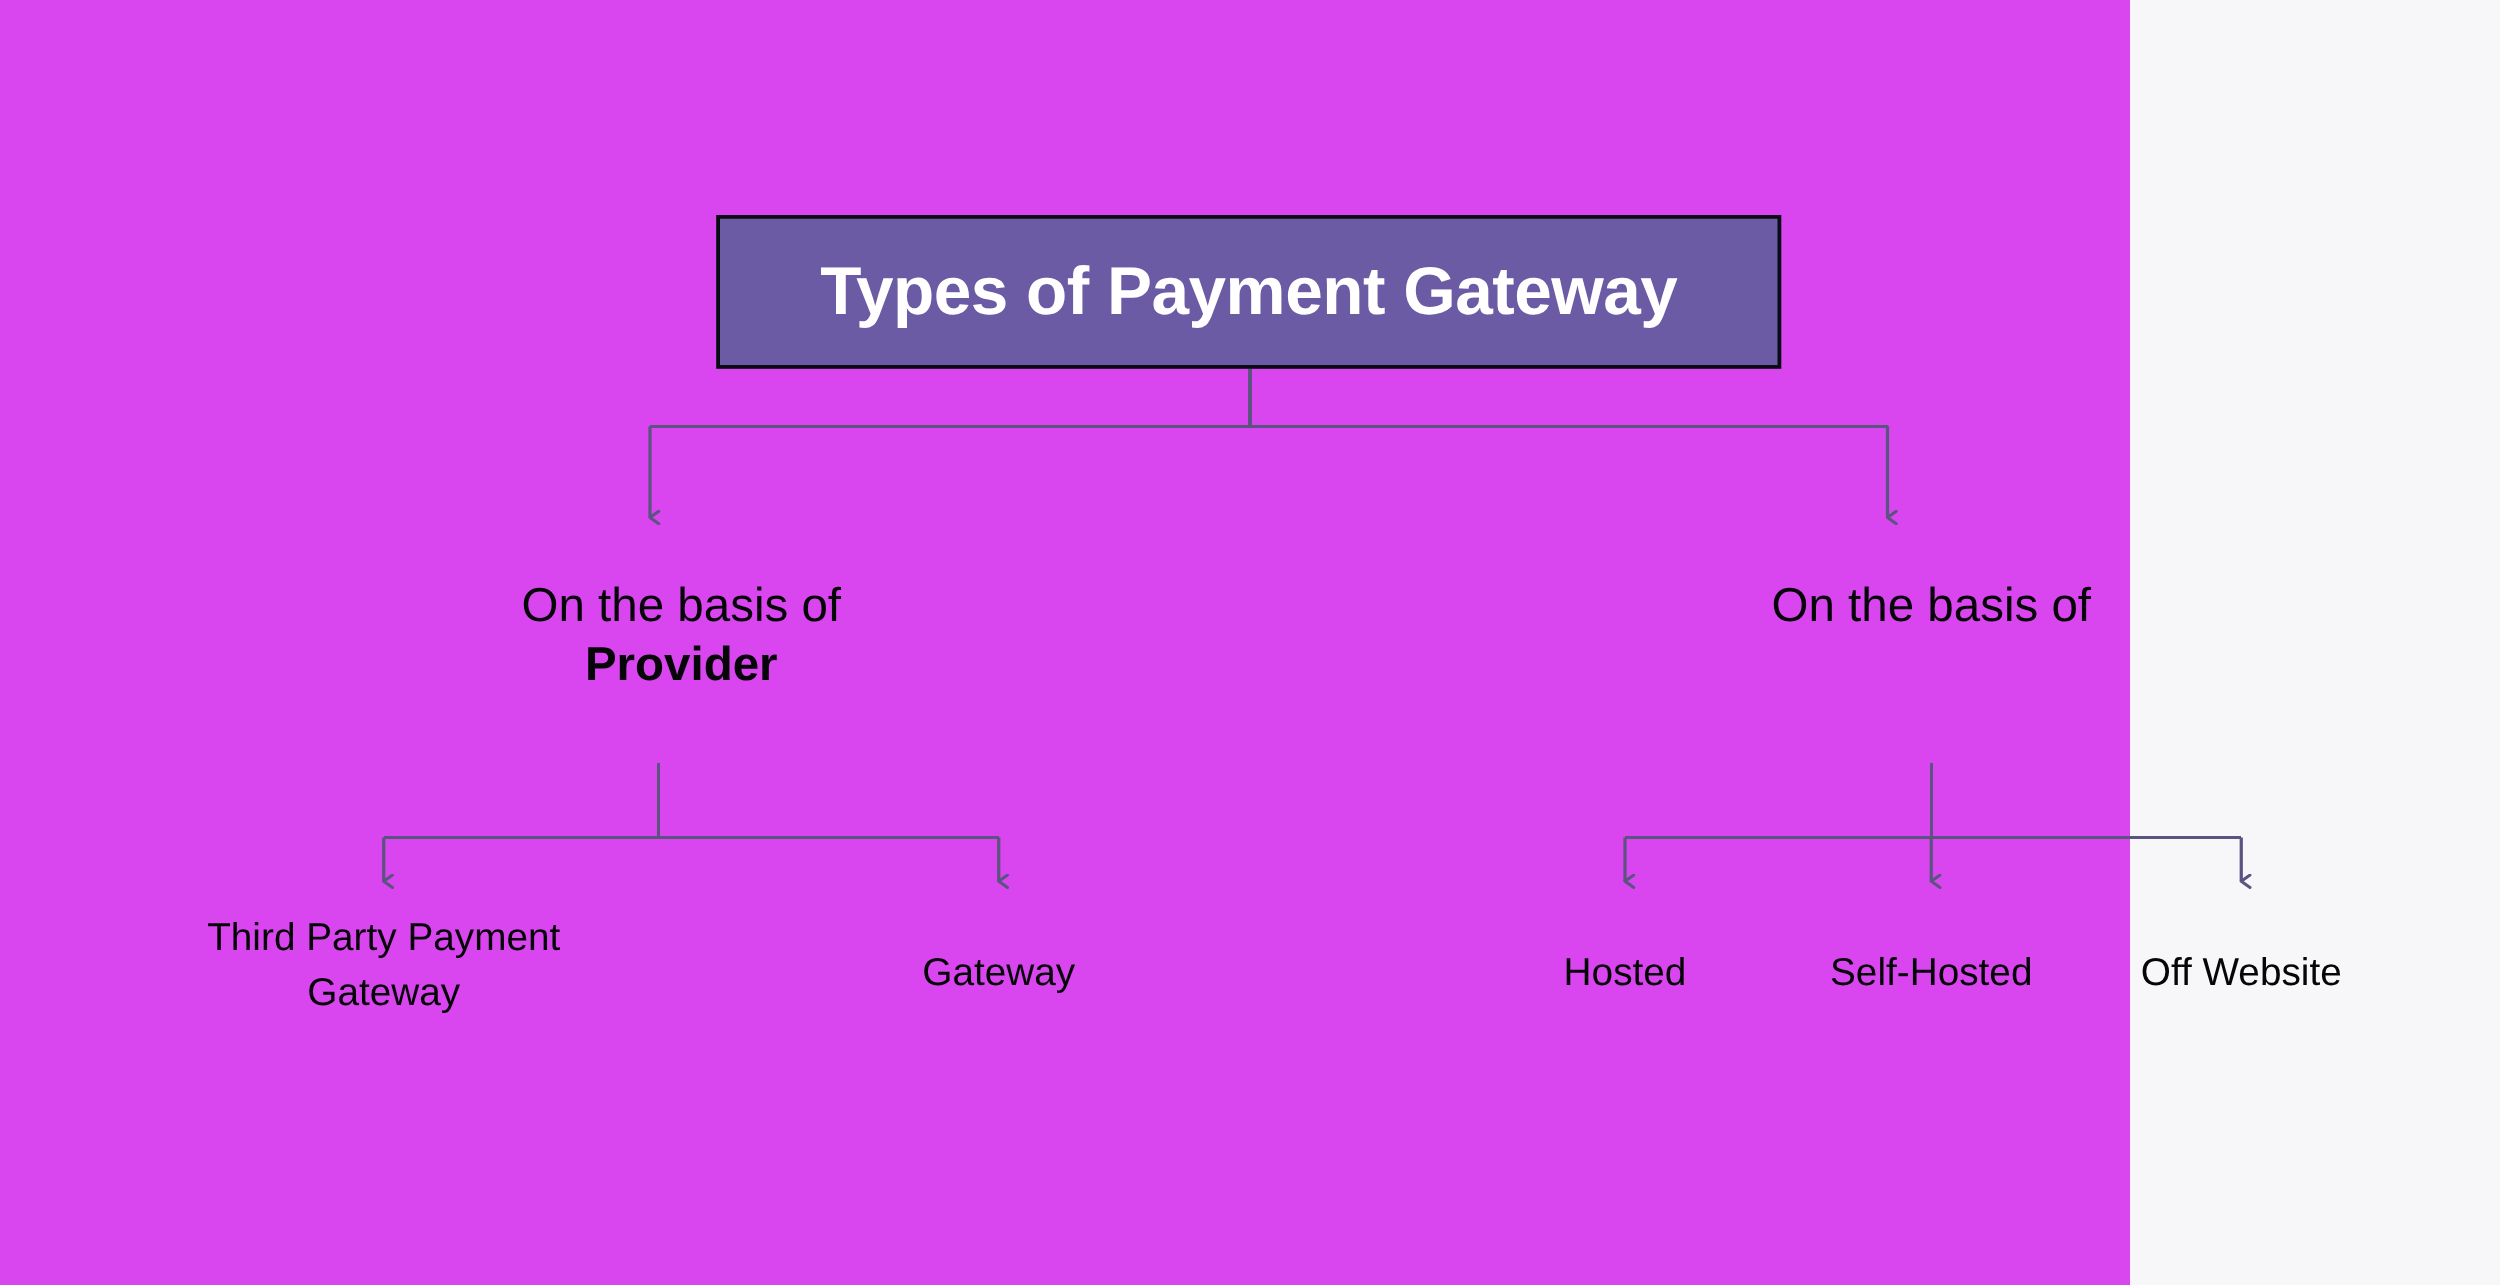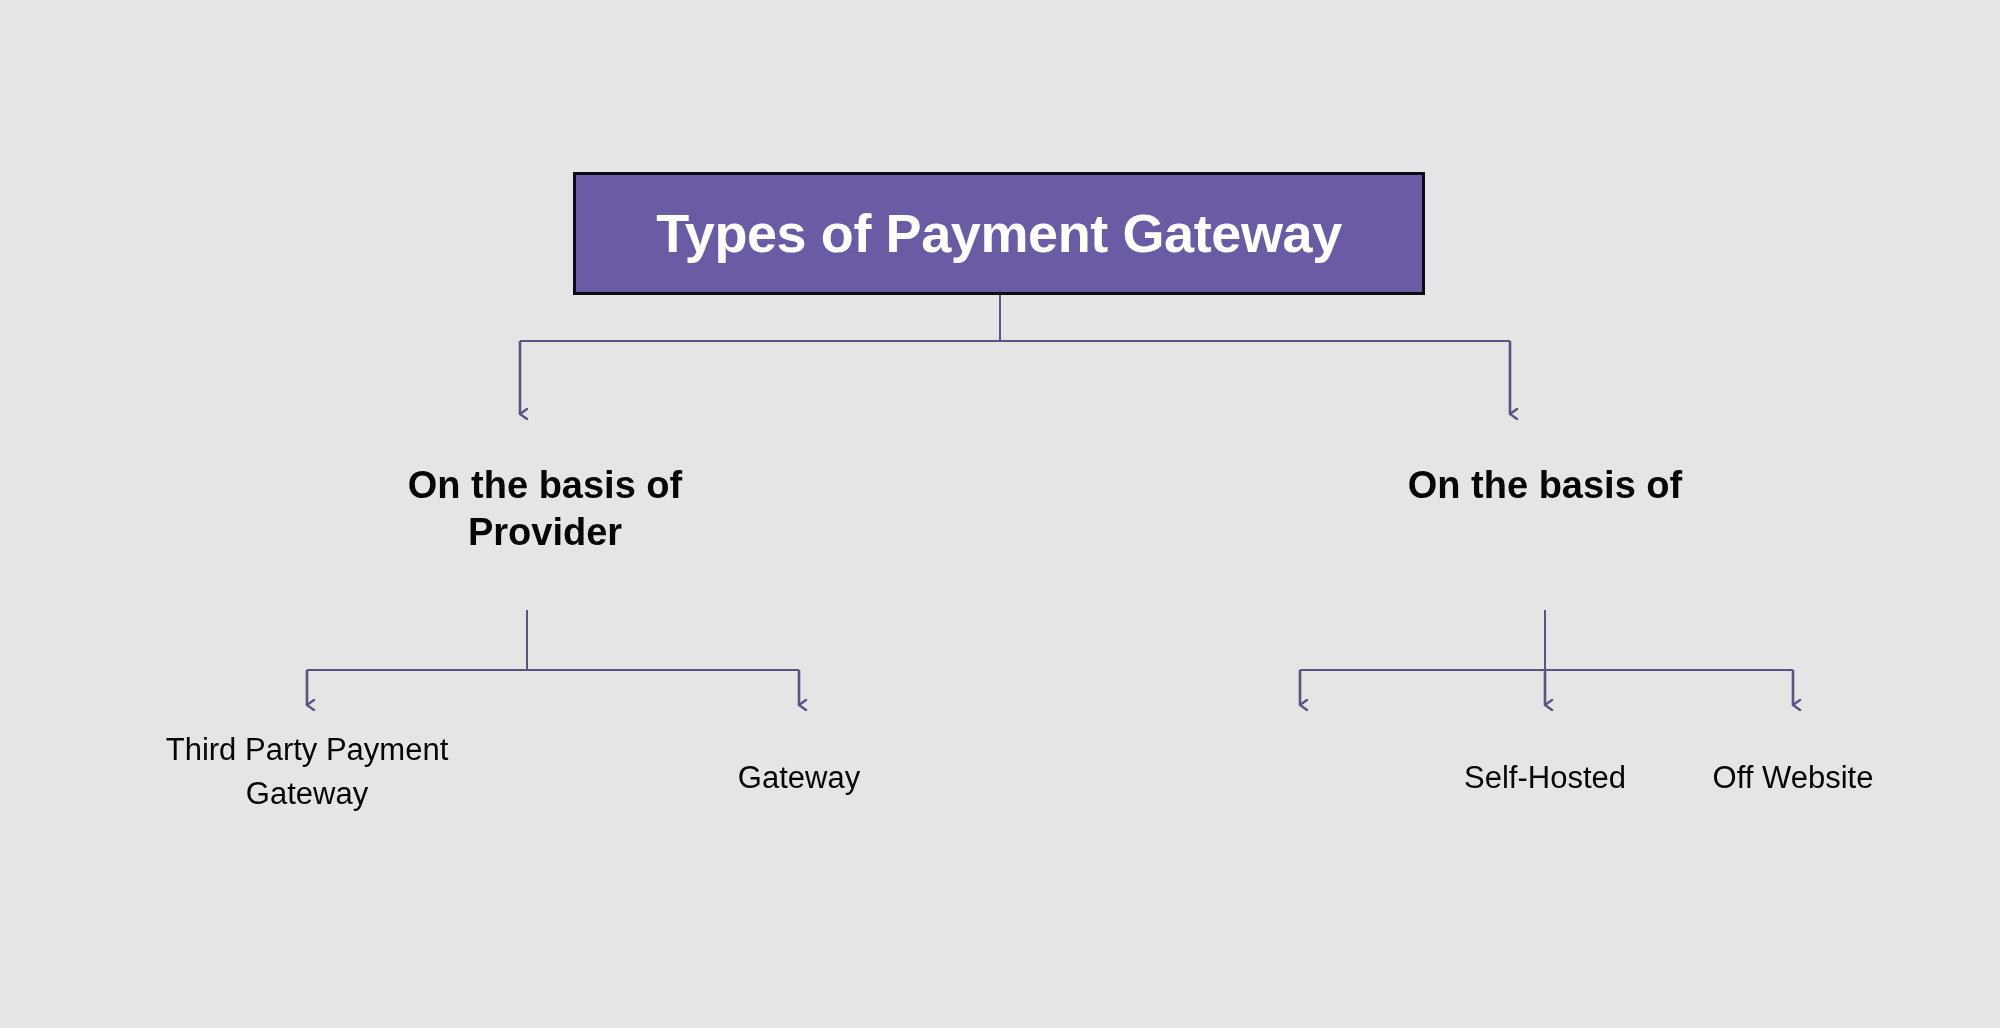--- a/index.html
+++ b/index.html
@@ -10,23 +10,23 @@
   body {
     width: 2000px;
     height: 1028px;
     background: #f7f7f9;
     font-family: "Liberation Sans", "DejaVu Sans", sans-serif;
     overflow: hidden;
   }
 
   #canvas {
     position: relative;
-    width: 2000px;
+    width: 1704px;
     height: 1028px;
-    background: #e5e5e5;
+    background: #d946ef;
   }
 
   
   #connectors {
     position: absolute;
     left: 0;
     top: 0;
     width: 2000px;
     height: 1028px;
     pointer-events: none;
@@ -60,21 +60,21 @@
   .cat-label {
     position: absolute;
     width: 520px;
     text-align: center;
     color: #060608;
     font-size: 38px;
     line-height: 1.24;
   }
   .cat-label .line1 {
     display: block;
-    font-weight: 700;
+    font-weight: 400;
   }
   .cat-label .line2 {
     display: block;
     font-weight: bold;
   }
   #cat-provider  { left: 285px;  top: 462px; }
   #cat-flow      { left: 1285px; top: 462px; }
 
   
   .leaf-label {
@@ -154,20 +154,23 @@
 
   <div class="leaf-label" id="leaf-third-party">
     <span class="l">Third Party Payment</span>
     <span class="l">Gateway</span>
   </div>
 
   <div class="leaf-label" id="leaf-bank">
     <span class="l">Gateway</span>
   </div>
 
+  <div class="leaf-label" id="leaf-hosted">
+    <span class="l">Hosted</span>
+  </div>
 
   <div class="leaf-label" id="leaf-off-website">
     <span class="l">Off Website</span>
   </div>
 
   <div class="leaf-label" id="leaf-self-hosted">
     <span class="l">Self-Hosted</span>
   </div>
 
 </div>

